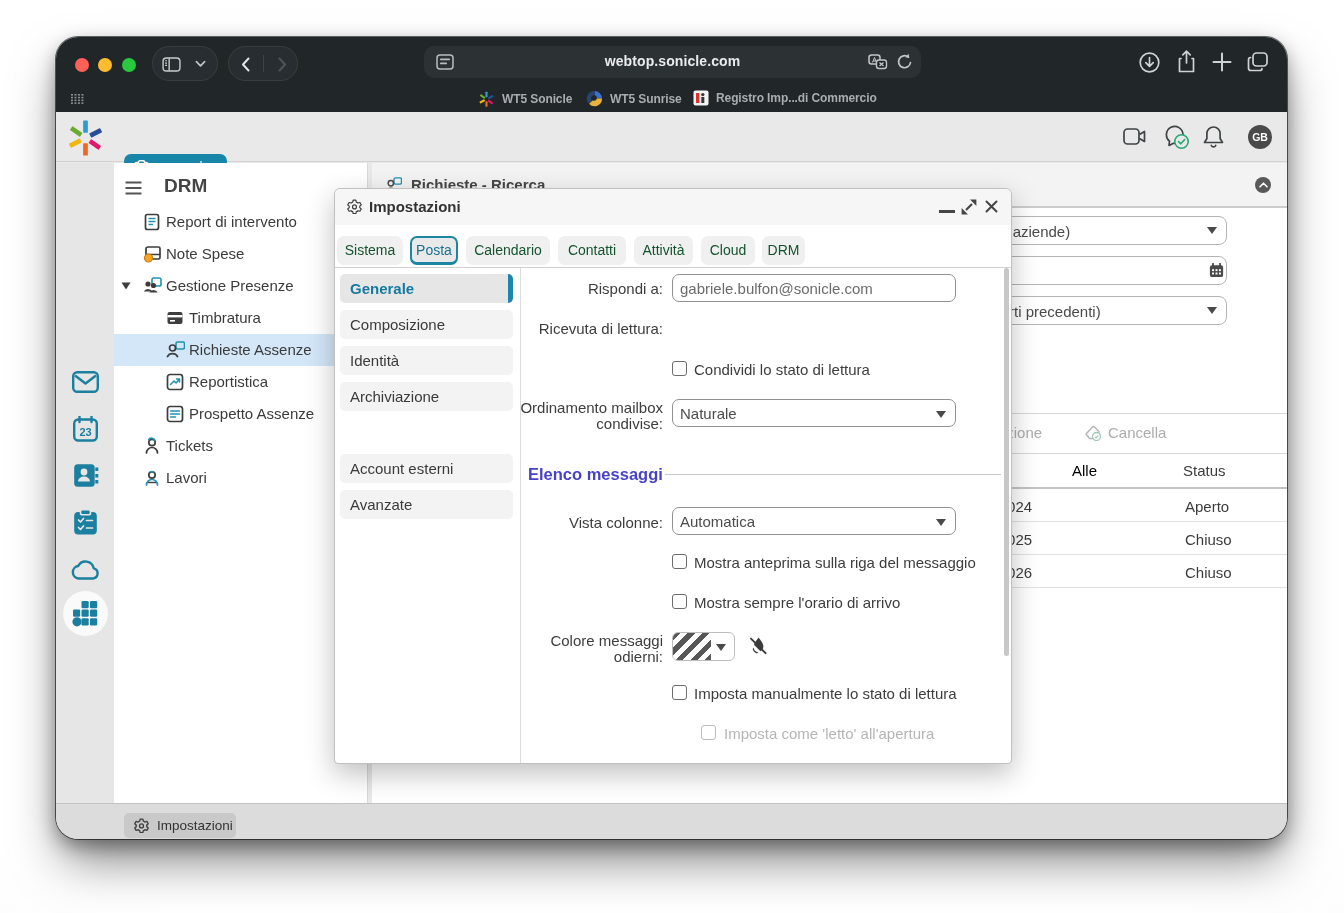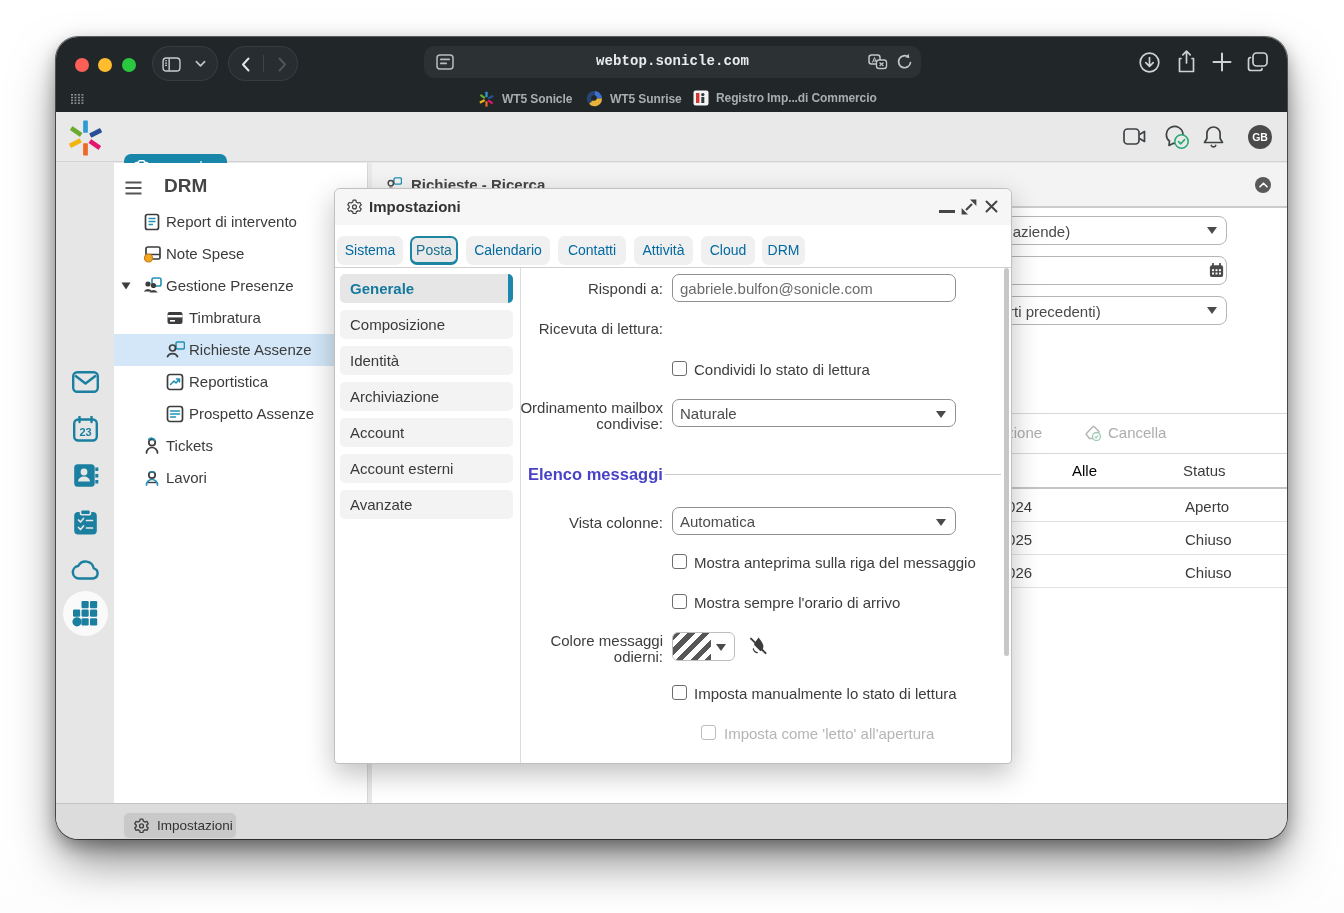--- a/index.html
+++ b/index.html
@@ -14,21 +14,21 @@
   border-radius:22px; overflow:hidden; background:#e9e9e9;
   box-shadow: 0 26px 50px -6px rgba(0,0,0,.50), 0 7px 18px rgba(0,0,0,.34), 0 0 0 1px rgba(0,0,0,.58); }
 
 
 #chrome { position:absolute; left:0; top:0; width:100%; height:75px; background:#212629; }
 .dot { position:absolute; top:20.5px; width:14px; height:14px; border-radius:50%; }
 #chrome .pill { position:absolute; background:#272d30; border:1px solid rgba(255,255,255,.075); border-radius:17.5px; }
 #urlbar { position:absolute; left:368px; top:9px; width:497px; height:32px;
   background:#2c3134; border-radius:10px; color:#e9ebec; }
 #urlbar .host { position:absolute; left:0; right:0; top:7px; text-align:center;
-  font-size:14px; font-weight:700; letter-spacing:.1px;font-family:Liberation Mono, monospace; }
+  font-size:14px; font-weight:700; letter-spacing:.1px; }
 #bookmarks { position:absolute; left:0; top:50px; width:100%; height:25px; color:#a9adb0;
   font-size:12px; font-weight:700; letter-spacing:-0.1px; }
 .bmitem { display:inline-flex; align-items:center; gap:7px; }
 
 
 #topbar { position:absolute; left:0; top:75px; width:100%; height:50px; background:#e9e9e9;
   border-bottom:1px solid #d2d2d2; }
 #btnNuovo { position:absolute; left:68px; top:10px; width:103px; height:30px; background:#1786a8;
   border-radius:7px; color:#ddf1f6; font-size:14px; font-weight:400;margin-top:32px; }
 
@@ -55,21 +55,21 @@
 
 #dlg { position:absolute; left:334px; top:188px; width:678px; height:576px; background:#fff;
   border:1px solid #c0c0c0; border-radius:6px 6px 4px 4px;
   box-shadow: 0 10px 28px rgba(0,0,0,.25); z-index:50; }
 #dlgtitle { position:absolute; left:0; top:0; width:100%; height:36px; background:#f6f6f6;
   border-radius:6px 6px 0 0; }
 #dlgtitle .t { position:absolute; left:34px; top:9px; font-size:15px; font-weight:700; color:#333; }
 #dlgtabs { position:absolute; left:0; top:36px; width:100%; height:43px; background:#fff;
   border-bottom:1px solid #d0d0d0; }
 .tab { position:absolute; top:11px; height:29px; background:#f0f0f0; border-radius:7px;
-  font-size:14px; color:#0369a1; text-align:center; }
+  font-size:14px; color:#14532d; text-align:center; }
 .tab span { display:block; margin-top:6px; }
 .tab.active { background:#e9e9e9; border:2px solid #1b86a2; border-bottom-width:3px;
   color:#17708e; font-weight:400; }
 .tab.active span { margin-top:4px; }
 #dlglist { position:absolute; left:0; top:79px; width:186px; bottom:0; border-right:1px solid #dcdcdc; }
 .litem { position:absolute; left:5px; width:173px; height:29px; background:#f3f3f3; border-radius:5px;
   font-size:15px; color:#3a3a3a; }
 .litem span { position:absolute; left:10px; top:6px; }
 .litem.sel { background:#e6e6e6; color:#15799e; font-weight:700; }
 .litem.sel i { position:absolute; right:0; top:0; width:5px; height:29px; background:#1d86ad;
@@ -521,23 +521,20 @@
         </div>
       <div class="litem" style="top:42px;">
           <span>Composizione</span>
         </div>
       <div class="litem" style="top:78px;">
           <span>Identità</span>
         </div>
       <div class="litem" style="top:114px;">
           <span>Archiviazione</span>
         </div>
-      <div class="litem" style="top:150px;">
-          <span>Account</span>
-        </div>
       <div class="litem" style="top:186px;">
           <span>Account esterni</span>
         </div>
       <div class="litem" style="top:222px;">
           <span>Avanzate</span>
         </div>
     </div>
 
     <div class="flabel" style="top:91px;">Rispondi a:</div>
     <div class="field" style="top:84.5px;">

